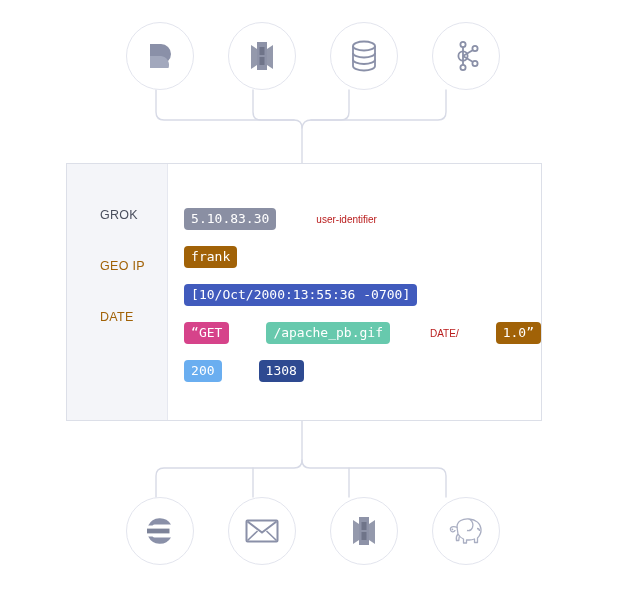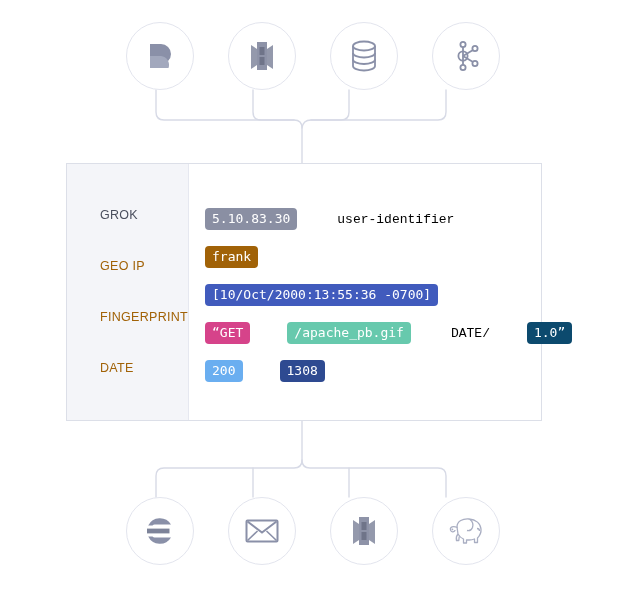--- a/index.html
+++ b/index.html
@@ -100,23 +100,23 @@
     display: inline-block;
     border-radius: 4px;
     padding: 3px 7px;
     color: #ffffff;
     font-family: "DejaVu Sans Mono", monospace;
     font-size: 13px;
     line-height: 16px;
     white-space: pre;
   }
   .plain {
-    color: #000000;
-    font-family: Liberation Mono, monospace;
-    font-size: 13px;
+    color: #b91c1c;
+    font-family: Liberation Sans, sans-serif;
+    font-size: 10px;
     white-space: pre;
   }
   .gap { width: 8px; flex: none; }
   .gap-sm { width: 5px; flex: none; }
 </style>
 </head>
 <body>
 
 <div class="stage">
 
@@ -189,21 +189,20 @@
         </svg>
       </span>
     </div>
   </div>
 
   <div class="panel">
 
     <div class="panel-side">
       <div class="side-label active">GROK</div>
       <div class="side-label">GEO IP</div>
-      <div class="side-label">FINGERPRINT</div>
       <div class="side-label">DATE</div>
     </div>
 
     <div class="panel-main">
 
       <div class="log-line">
         <span class="chip" style="background:#8a8fa3">5.10.83.30</span>
         <span class="gap"></span>
         <span class="plain">user-identifier</span>
       </div>
@@ -216,21 +215,21 @@
         <span class="chip" style="background:#415bbd">[10/Oct/2000:13:55:36 -0700]</span>
       </div>
 
       <div class="log-line">
         <span class="chip" style="background:#d6438a">“GET</span>
         <span class="gap-sm"></span>
         <span class="chip" style="background:#67c9ad">/apache_pb.gif</span>
         <span class="gap"></span>
         <span class="plain">DATE/</span>
         <span class="gap-sm"></span>
-        <span class="chip" style="background:#0c4a6e">1.0”</span>
+        <span class="chip" style="background:#a16207">1.0”</span>
       </div>
 
       <div class="log-line">
         <span class="chip" style="background:#6aaef0">200</span>
         <span class="gap-sm"></span>
         <span class="chip" style="background:#2e4a91">1308</span>
       </div>
 
     </div>
   </div>

